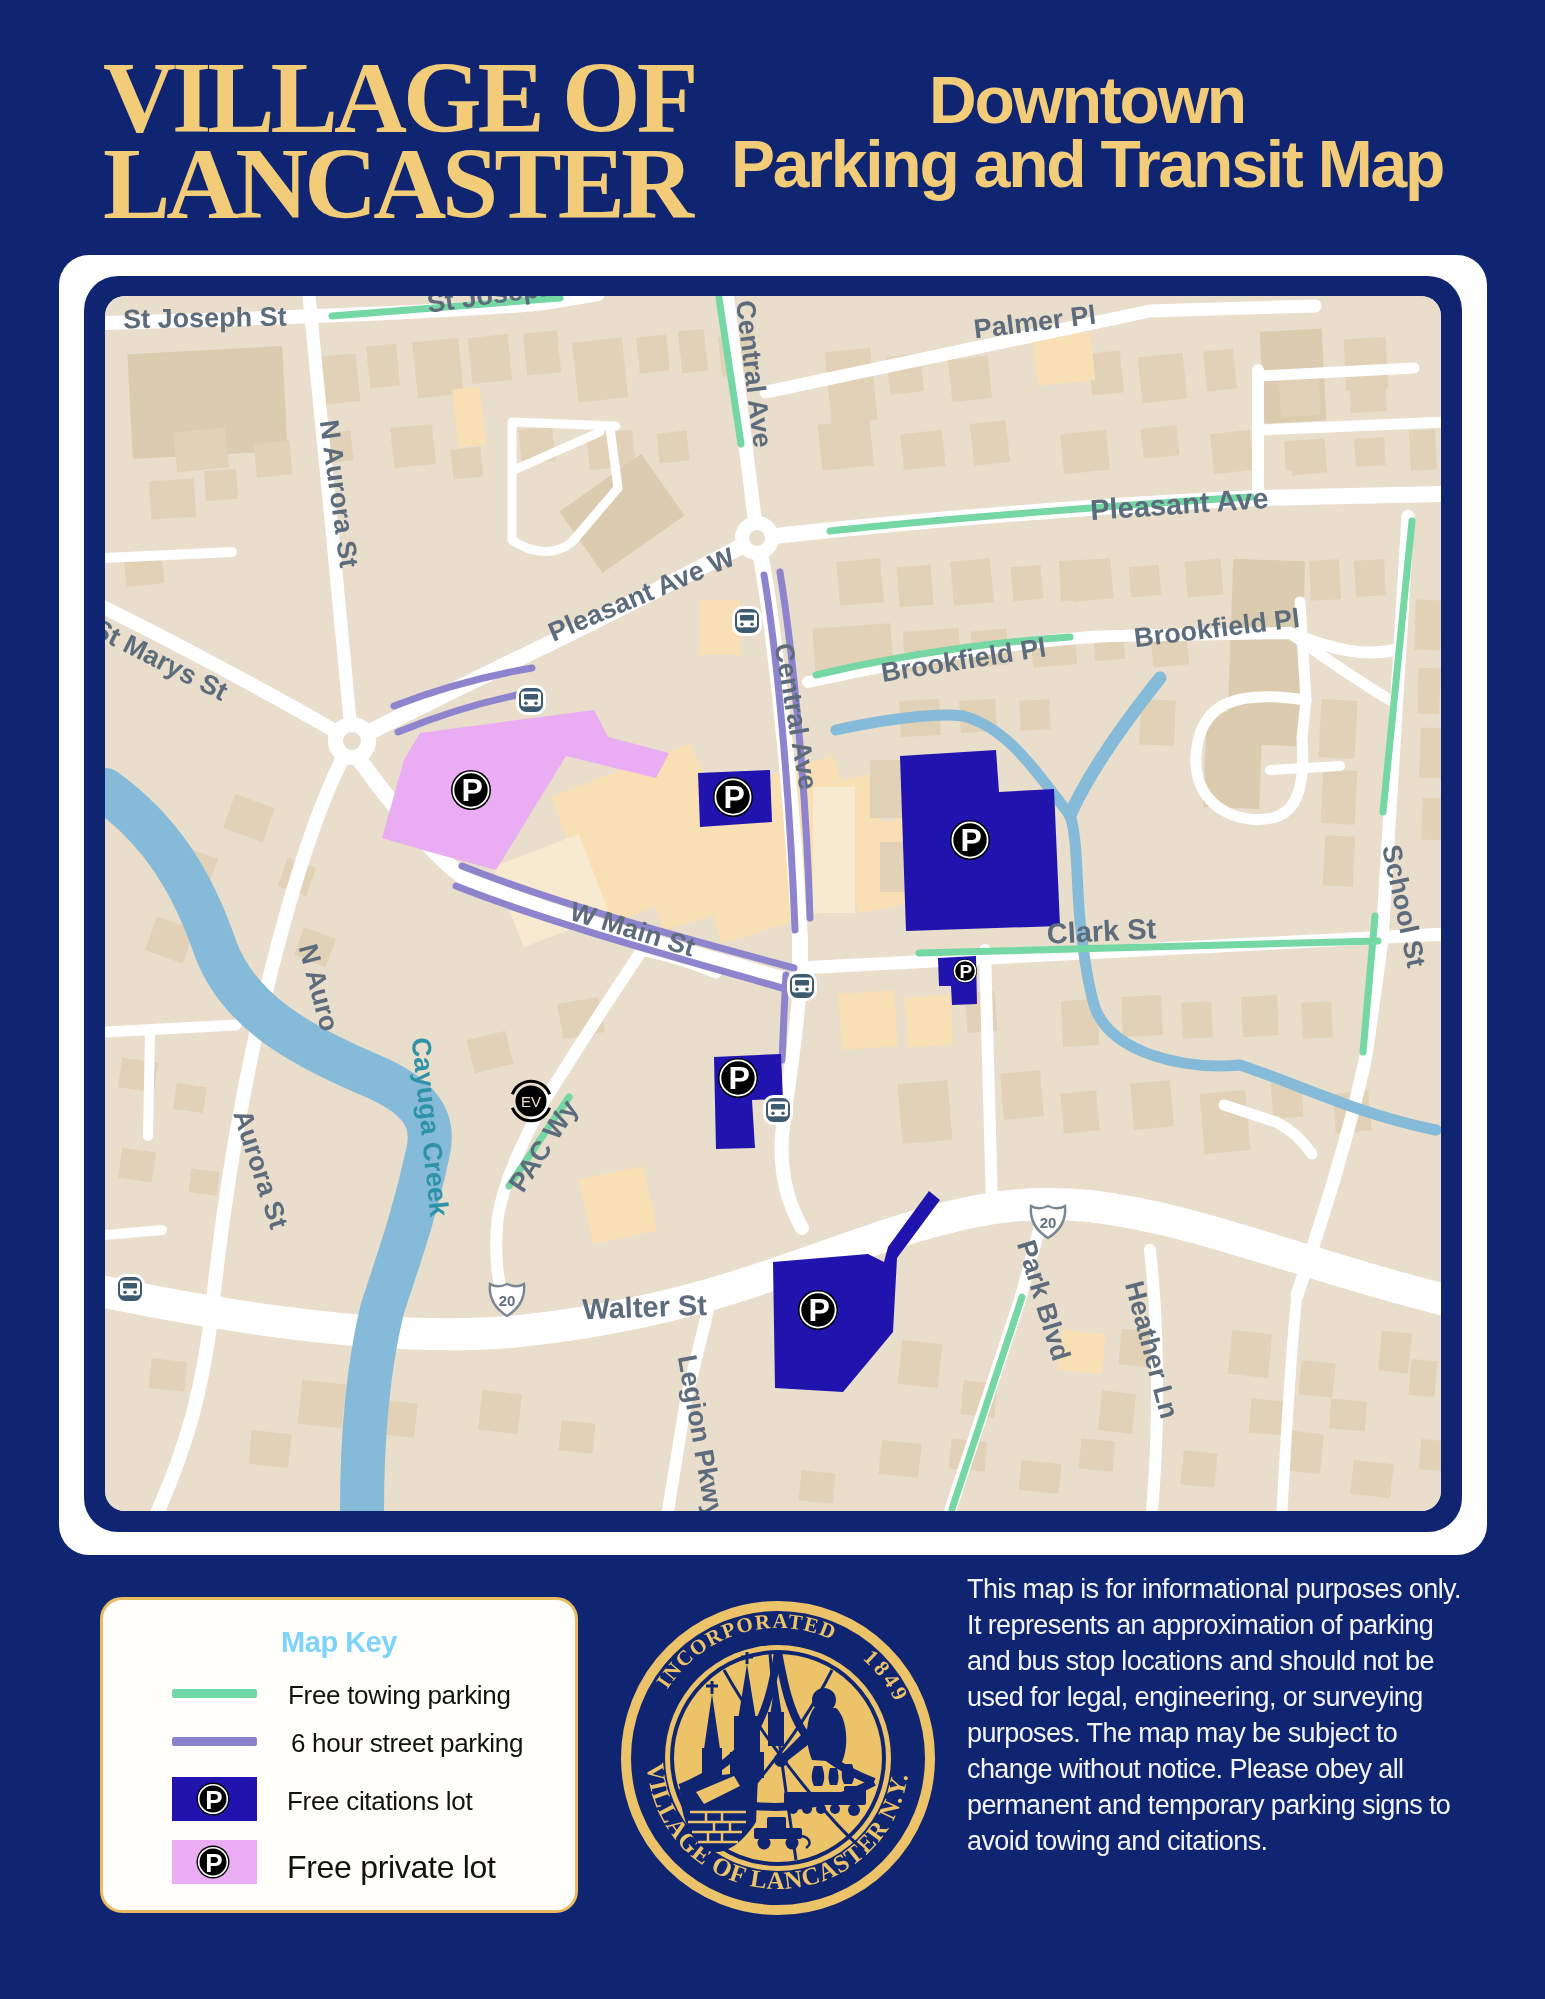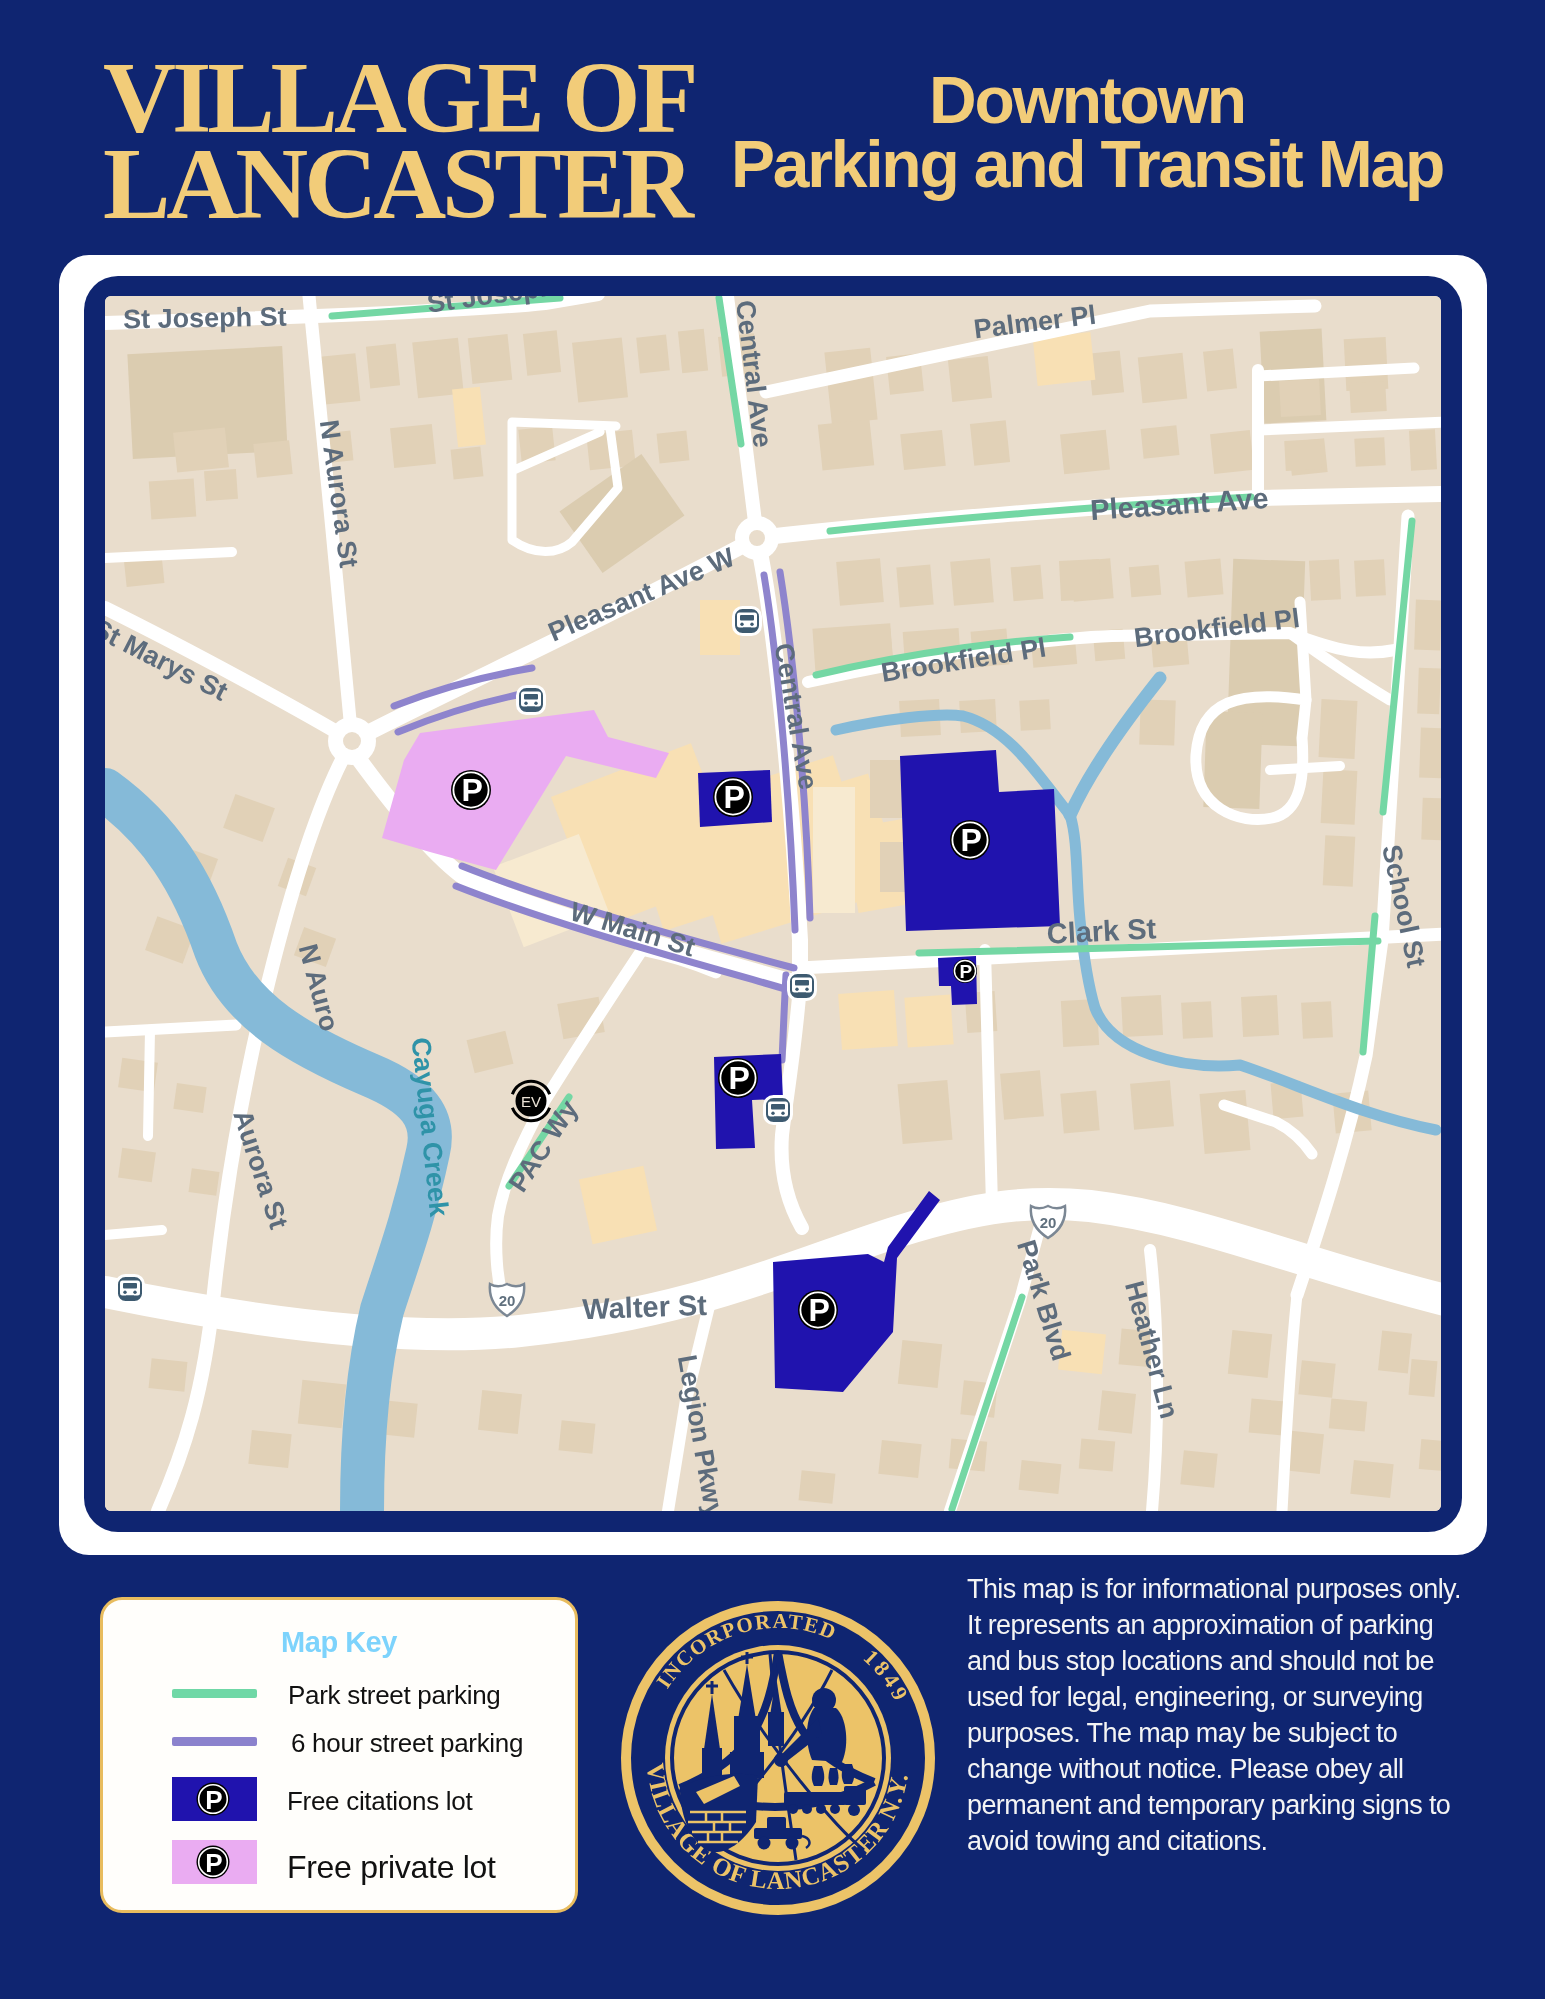--- a/index.html
+++ b/index.html
@@ -11,21 +11,21 @@
 <body>
 
 <div class="abs" style="left:103px;top:55px;color:#f2cc79;font-family:'Liberation Serif',serif;font-size:101px;font-weight:bold;letter-spacing:-4px;line-height:86px;white-space:nowrap;">VILLAGE OF<br>LANCASTER</div>
 
 <div class="abs" style="left:725px;top:68px;width:724px;color:#f2cc79;font-size:66px;font-weight:bold;text-align:center;line-height:64px;letter-spacing:-2.2px;white-space:nowrap;">Downtown<br>Parking and Transit Map</div>
 
 <div class="abs" style="left:59px;top:255px;width:1428px;height:1300px;background:#ffffff;border-radius:30px;"></div>
 
 <div class="abs" style="left:84px;top:276px;width:1378px;height:1256px;background:#0f2571;border-radius:34px;"></div>
 
-<div class="abs" style="left:105px;top:296px;width:1336px;height:1215px;border-radius:6px;overflow:hidden;background:#eae0d2;">
+<div class="abs" style="left:105px;top:296px;width:1336px;height:1215px;border-radius:20px;overflow:hidden;background:#eae0d2;">
 <svg width="1336" height="1215" viewBox="105 296 1336 1215">
 
 <rect x="105" y="296" width="1336" height="1215" fill="#e9ddcc"></rect>
 
 <rect x="130" y="350" width="155" height="105" fill="#dbccb0" transform="rotate(-3 207.5 402.5)"></rect>
 
 <rect x="150" y="480" width="45" height="38" fill="#e1d1b7" transform="rotate(-4 172.5 499.0)"></rect>
 
 <rect x="205" y="470" width="32" height="30" fill="#e1d1b7" transform="rotate(-4 221.0 485.0)"></rect>
 
@@ -580,21 +580,21 @@
       </g>
 
 </svg>
 </div>
 
 <div class="abs" style="left:100px;top:1597px;width:478px;height:316px;background:#fffefb;border:3px solid #e8bc5e;border-radius:22px;box-sizing:border-box;"></div>
 
 <div class="abs" style="left:100px;top:1626px;width:478px;text-align:center;color:#7dd3fc;font-size:29px;font-weight:bold;letter-spacing:-0.5px;">Map Key</div>
 
 <div class="abs" style="left:172px;top:1689px;width:85px;height:9px;background:#6fd8a6;border-radius:2px;"></div>
-<div class="abs" style="left:288px;top:1680px;color:#111;font-size:26px;letter-spacing:-0.3px;">Park street parking</div>
+<div class="abs" style="left:288px;top:1680px;color:#111;font-size:26px;letter-spacing:-0.3px;">Free towing parking</div>
 
 <div class="abs" style="left:172px;top:1737px;width:85px;height:9px;background:#8b82cd;border-radius:2px;"></div>
 <div class="abs" style="left:291px;top:1728px;color:#111;font-size:26px;letter-spacing:-0.3px;">6 hour street parking</div>
 
 <div class="abs" style="left:172px;top:1777px;width:85px;height:44px;background:#2013ae;"></div>
 <svg class="abs" style="left:196px;top:1782px;" width="34" height="34" viewBox="0 0 34 34">
     <circle cx="17" cy="17" r="16.5" fill="#000"></circle>
     <circle cx="17" cy="17" r="14.3" fill="none" stroke="#fff" stroke-width="1.6"></circle>
     <text x="18" y="26.5" font-family="Liberation Sans" font-size="26" font-weight="bold" fill="#fff" text-anchor="middle">P</text>
   </svg>

